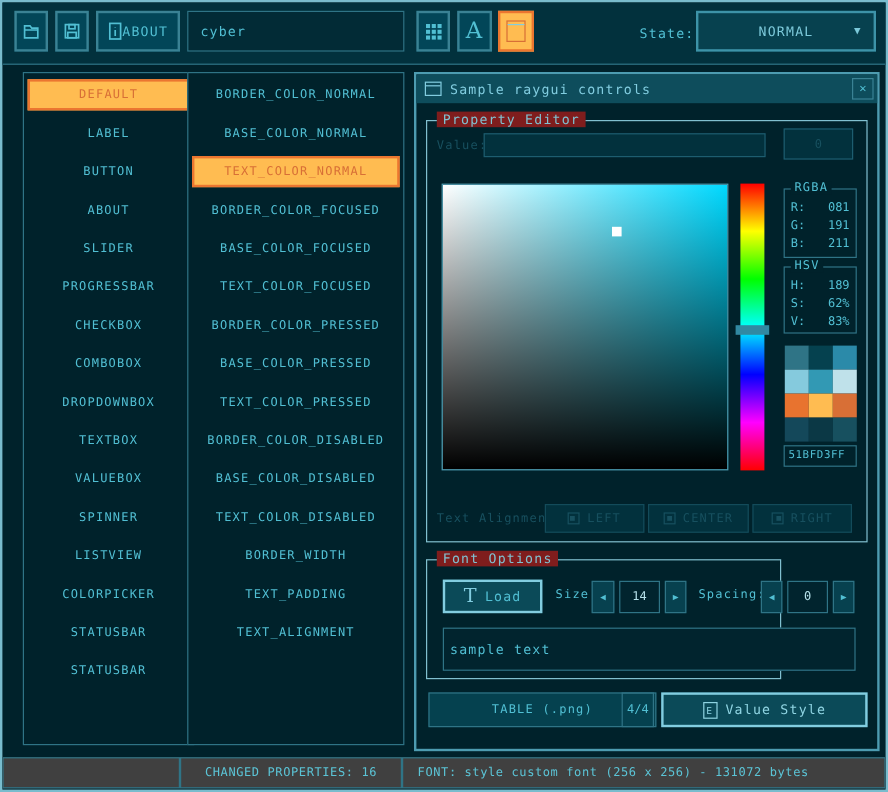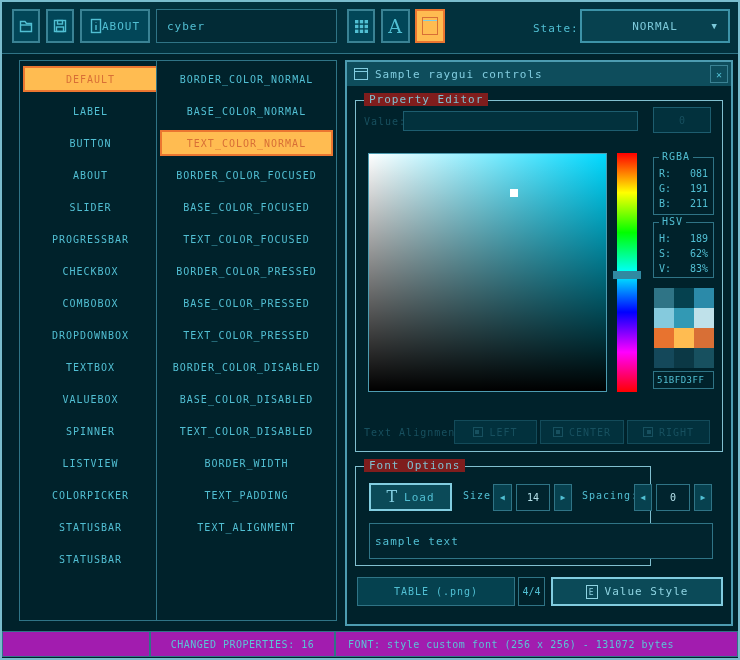--- a/index.html
+++ b/index.html
@@ -60,26 +60,26 @@
   .align-glyph.c::after{left:2px;}
   .align-glyph.r::after{right:1px;}
   
   .load-btn{position:absolute;left:13px;top:16px;width:83px;height:28px;border:2px solid #82cde0;background:#0b4a58;color:#51bfd3;display:flex;align-items:center;justify-content:center;gap:6px;font-size:11px;letter-spacing:1px;cursor:pointer;}
   .load-glyph{font-family:"DejaVu Serif",serif;font-size:16px;line-height:16px;color:#82cde0;}
   .fo-label{position:absolute;font-size:10px;letter-spacing:1px;color:#51bfd3;}
   .arrow-btn{position:absolute;top:17px;height:27px;width:19px;border:1px solid #2f7486;background:#07414f;color:#51bfd3;display:flex;align-items:center;justify-content:center;font-size:8px;cursor:pointer;}
   .val-box{position:absolute;top:17px;height:27px;width:34px;border:1px solid #2f7486;background:#01242e;color:#b6e1ea;display:flex;align-items:center;justify-content:center;font-size:10px;cursor:text;}
   .sample-box{position:absolute;left:13px;top:56px;width:344px;height:36px;border:1px solid #2f7486;background:#01242e;color:#51bfd3;font-family:inherit;font-size:11px;letter-spacing:1px;padding:0 5px;outline:none;}
   
-  .table-btn{position:absolute;left:10px;top:515px;width:158px;height:29px;border:1px solid #2f7486;background:#05414f;color:#51bfd3;display:flex;align-items:center;justify-content:center;font-size:10px;letter-spacing:1px;cursor:pointer;}
+  .table-btn{position:absolute;left:10px;top:515px;width:190px;height:29px;border:1px solid #2f7486;background:#05414f;color:#51bfd3;display:flex;align-items:center;justify-content:center;font-size:10px;letter-spacing:1px;cursor:pointer;}
   .pages-box{position:absolute;left:171px;top:515px;width:27px;height:29px;border:1px solid #2f7486;color:#51bfd3;display:flex;align-items:center;justify-content:center;font-size:10px;cursor:text;}
   .export-btn{position:absolute;left:204px;top:515px;width:172px;height:29px;border:2px solid #82cde0;background:#0b4a58;color:#8fd4e2;display:flex;align-items:center;justify-content:center;gap:7px;font-size:11px;letter-spacing:1px;cursor:pointer;}
   .export-glyph{width:12px;height:14px;border:1px solid #8fd4e2;font-size:8px;line-height:13px;text-align:center;color:#8fd4e2;}
   
-  .statusbar-seg{position:absolute;top:629px;height:26px;border:1px solid #2f7486;background:#a21caf;display:flex;align-items:center;font-size:10px;letter-spacing:0.5px;color:#5bc4d6;}
+  .statusbar-seg{position:absolute;top:629px;height:26px;border:1px solid #2f7486;background:#404040;display:flex;align-items:center;font-size:10px;letter-spacing:0.5px;color:#5bc4d6;}
   .seg1{left:0;width:148px;}
   .seg2{left:148px;width:185px;justify-content:center;}
   .seg3{left:333px;width:403px;padding-left:12px;}
 </style>
 </head>
 <body>
 
 <div class="app">
 
   <div class="toolbar">

